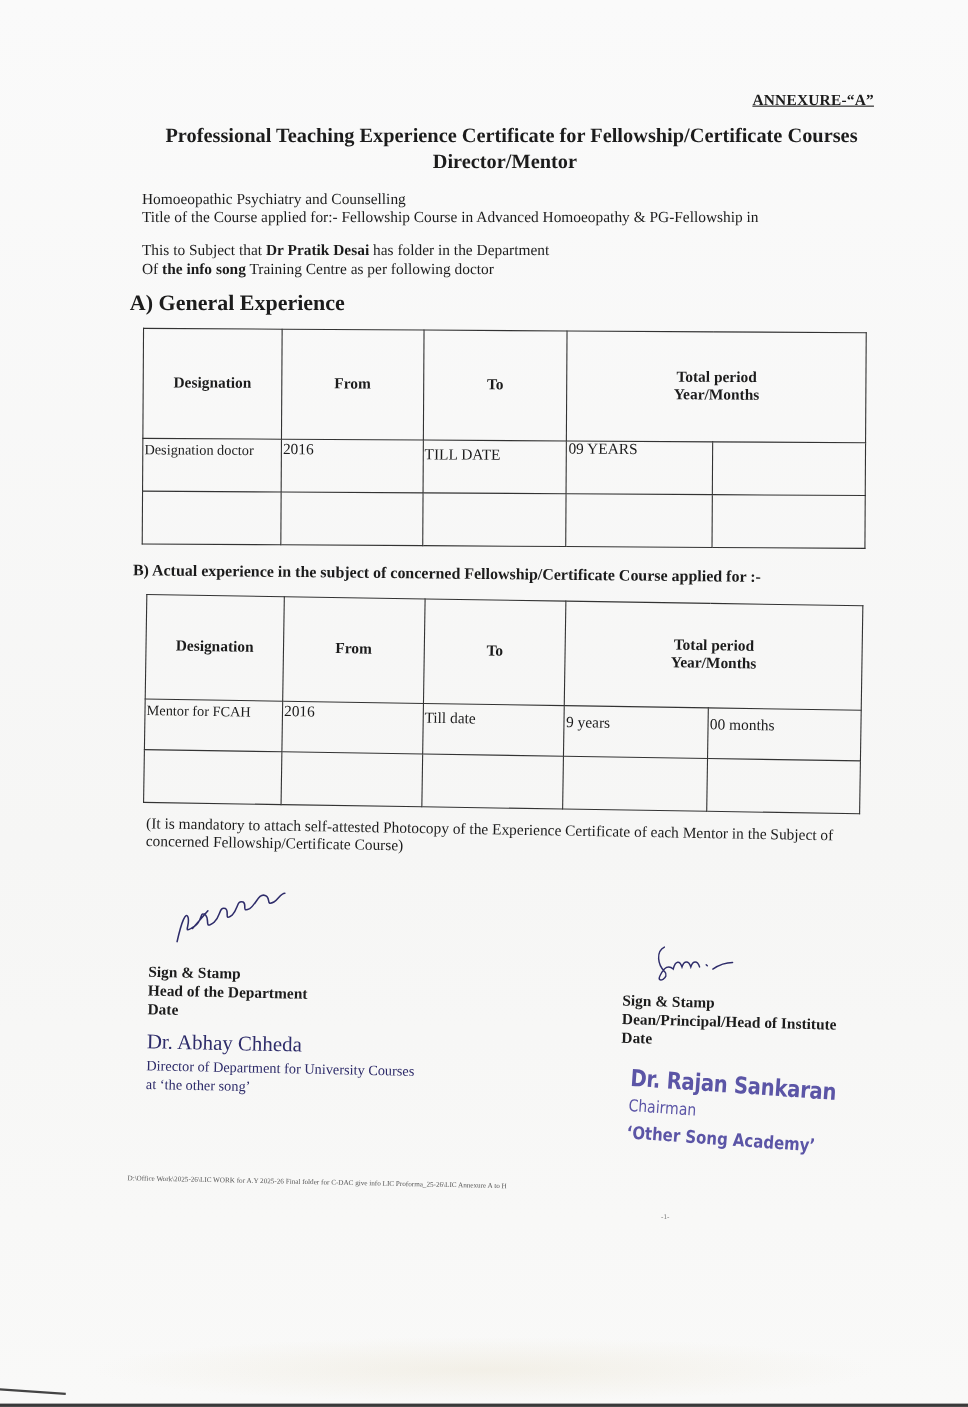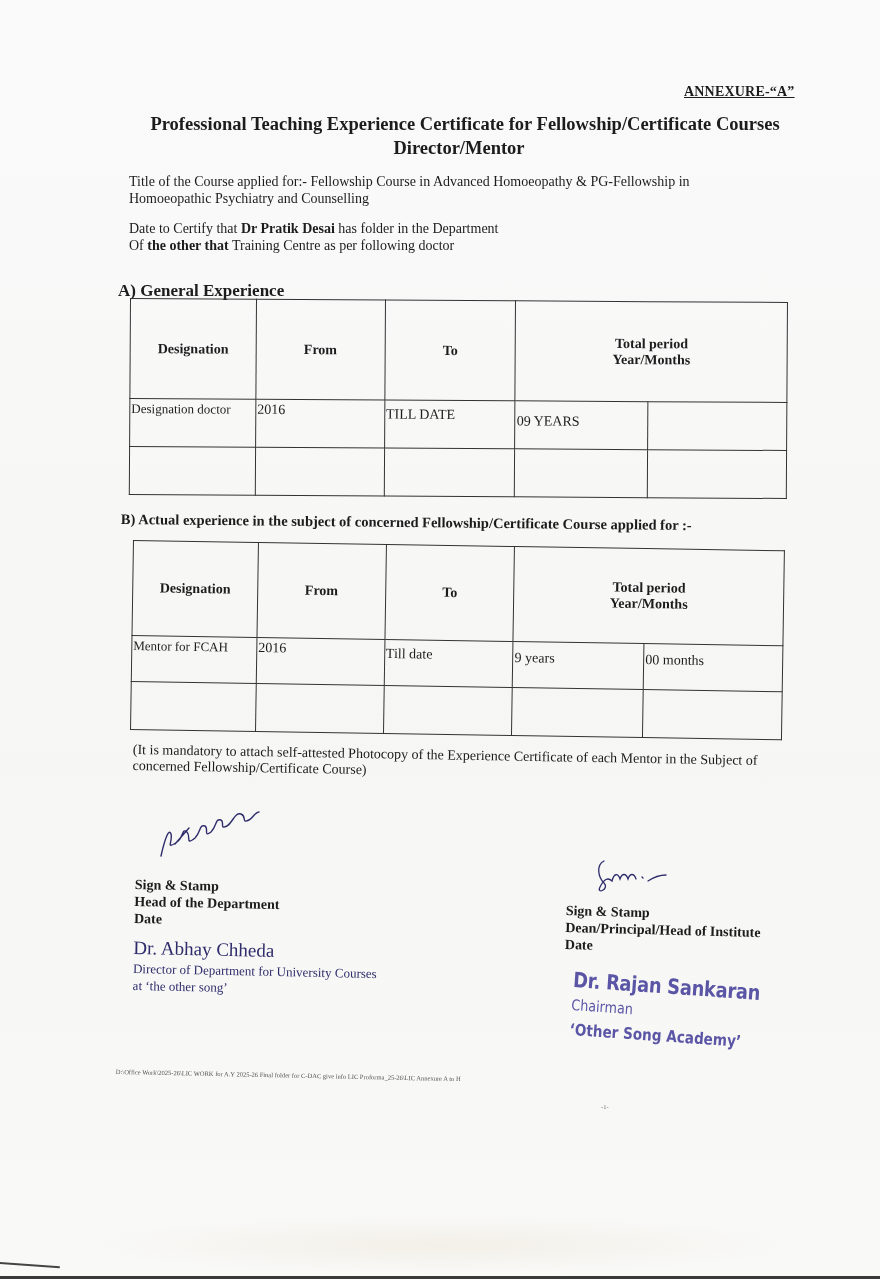--- a/index.html
+++ b/index.html
@@ -22,21 +22,21 @@
   .title1 {
     left: 0; width: 930px; top: 114px; text-align: center;
     font-size: 18.5px; font-weight: bold;
   }
   .title2 {
     left: 0; width: 918px; top: 138px; text-align: center;
     font-size: 18.5px; font-weight: bold;
   }
   .para { font-size: 14px; line-height: 17px; }
   .b { font-weight: bold; text-align: center; }
-  .section-a { left: 118px; top: 265px; font-size: 17px; font-weight: bold; margin-top: 16px; }
+  .section-a { left: 118px; top: 265px; font-size: 20px; font-weight: bold; }
   .section-b { left: 121px; top: 511px; font-size: 14.5px; font-weight: bold; transform: rotate(0.6deg); transform-origin: left top; }
 
   table.exp {
     border-collapse: collapse; position: absolute;
     font-size: 14px;
   }
   table.exp td, table.exp th {
     border: 1px solid #333; padding: 0; vertical-align: top;
   }
   table.exp th { font-weight: bold; text-align: center; vertical-align: middle; }
@@ -78,27 +78,27 @@
 <body>
 
 <div class="page">
 
   <div class="abs annexure">ANNEXURE-“A”</div>
 
   <div class="abs title1">Professional Teaching Experience Certificate for Fellowship/Certificate Courses</div>
   <div class="abs title2">Director/Mentor</div>
 
   <div class="abs para" style="left:129px; top:173px; width:640px;">
+    <div>Homoeopathic Psychiatry and Counselling</div>
     <div><span>Title of the Course applied for:-</span><span> Fellowship Course in Advanced Homoeopathy &amp; PG-Fellowship in</span></div>
-    <div>Homoeopathic Psychiatry and Counselling</div>
   </div>
 
   <div class="abs para" style="left:129px; top:220px; width:640px;">
-    <div><span>Date to Certify that </span><span class="b">Dr Pratik Desai</span><span> has folder in the Department</span></div>
-    <div><span>Of </span><span class="b">the other that</span><span> Training Centre as per following doctor</span></div>
+    <div><span>This to Subject that </span><span class="b">Dr Pratik Desai</span><span> has folder in the Department</span></div>
+    <div><span>Of </span><span class="b">the info song</span><span> Training Centre as per following doctor</span></div>
   </div>
 
   <div class="abs section-a">A) General Experience</div>
 
   <table class="exp tA">
     <colgroup>
       <col style="width:126px">
         <col style="width:129px">
         <col style="width:131px">
         <col style="width:133px">
@@ -118,21 +118,21 @@
       <td>
             <span class="cell-val" style="font-size:13px">Designation doctor</span>
           </td>
       <td>
             <span class="cell-val">2016</span>
           </td>
       <td>
             <span class="cell-val" style="padding-top:6px">TILL DATE</span>
           </td>
       <td>
-            <span class="cell-val" style="padding-top:12px">09 YEARS</span>
+            <span class="cell-val" style="padding-top:0">09 YEARS</span>
           </td>
       <td>
             <span class="cell-val"></span>
           </td>
     </tr>
     <tr style="height:48px">
       <td>
             <span class="cell-val"></span>
           </td>
       <td>

